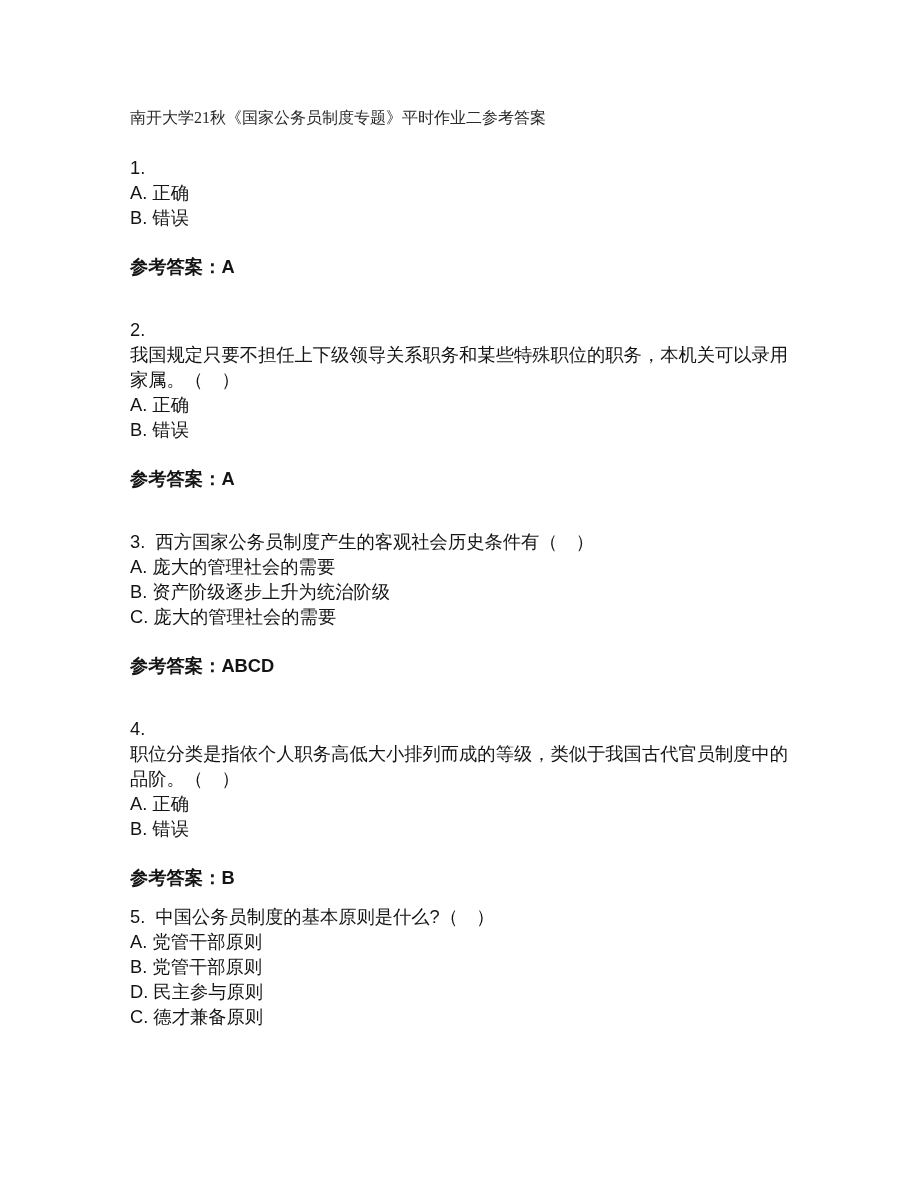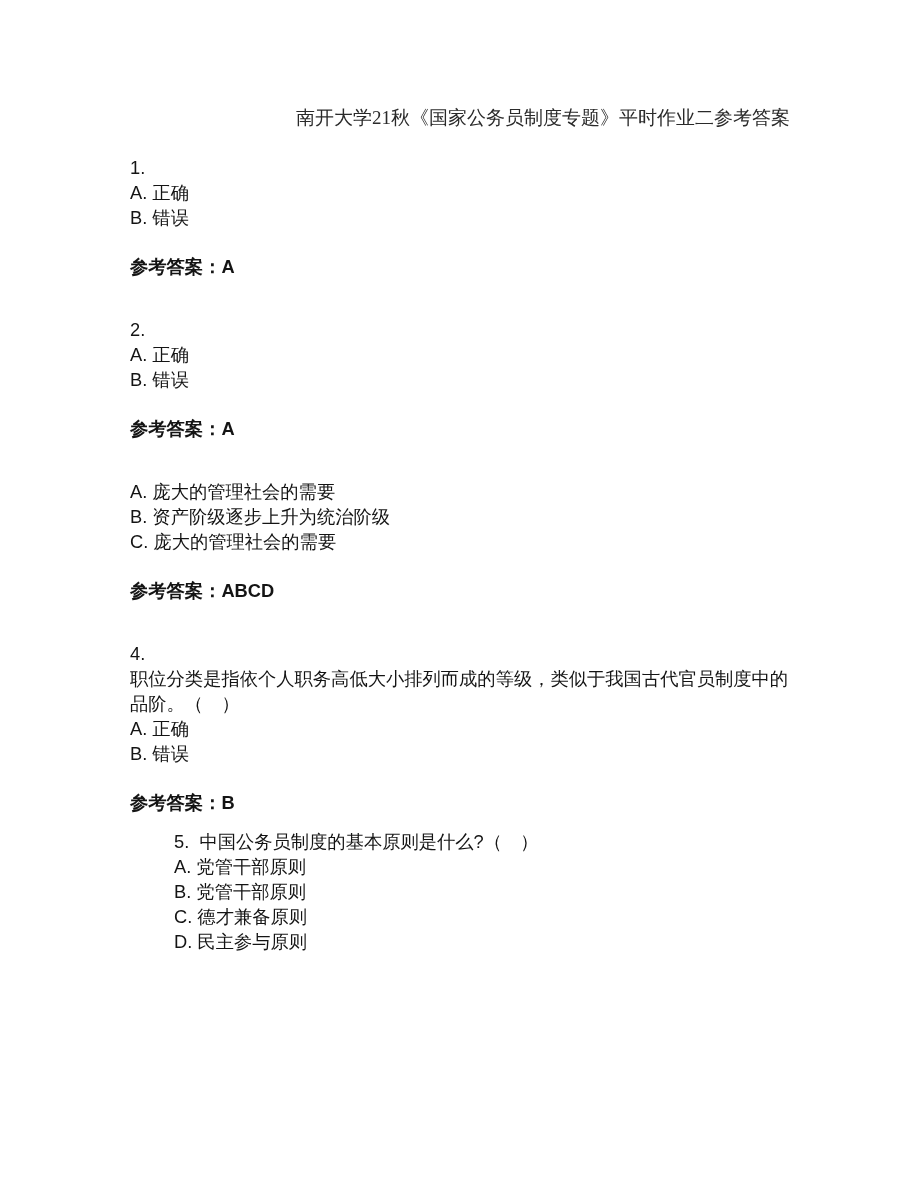--- a/index.html
+++ b/index.html
@@ -14,42 +14,41 @@
     color: #141414;
     font-family: "Liberation Sans", "DejaVu Sans", sans-serif;
   }
   .doc {
     padding: 0 130px;
   }
   .doc-title {
     margin-top: 105px;
     font-family: "Liberation Serif", "DejaVu Serif", serif;
     font-weight: 400;
-    font-size: 19px;
+    font-size: 16px;
     line-height: 26px;
-    text-align: right;
+    text-align: left;
     color: #2a2a2a;
     white-space: pre-wrap;
   }
   .line {
     font-size: 18.3px;
     line-height: 25px;
     font-weight: 500;
     white-space: pre-wrap;
     color: #141414;
   }
   .q {
     margin-top: 38px;
   }
   .q-first {
     margin-top: 24px;
   }
   .q-tight {
     margin-top: 14px;
-    margin-left: 44px;
   }
   .answer-line {
     margin-top: 24px;
     font-weight: bold;
   }
 </style>
 </head>
 <body>
 
 <div class="doc">
@@ -58,41 +57,43 @@
 
   <div class="q q-first">
     <div class="line">1.</div>
     <div class="line">A. 正确</div>
     <div class="line">B. 错误</div>
     <div class="line answer-line"><span>参考答案：</span><span>A</span></div>
   </div>
 
   <div class="q">
     <div class="line">2.</div>
+    <div class="line">我国规定只要不担任上下级领导关系职务和某些特殊职位的职务，本机关可以录用家属。（　）</div>
     <div class="line">A. 正确</div>
     <div class="line">B. 错误</div>
     <div class="line answer-line"><span>参考答案：</span><span>A</span></div>
   </div>
 
   <div class="q">
+    <div class="line">3.  西方国家公务员制度产生的客观社会历史条件有（　）</div>
     <div class="line">A. 庞大的管理社会的需要</div>
     <div class="line">B. 资产阶级逐步上升为统治阶级</div>
     <div class="line">C. 庞大的管理社会的需要</div>
     <div class="line answer-line"><span>参考答案：</span><span>ABCD</span></div>
   </div>
 
   <div class="q">
     <div class="line">4.</div>
     <div class="line">职位分类是指依个人职务高低大小排列而成的等级，类似于我国古代官员制度中的品阶。（　）</div>
     <div class="line">A. 正确</div>
     <div class="line">B. 错误</div>
     <div class="line answer-line"><span>参考答案：</span><span>B</span></div>
   </div>
 
   <div class="q q-tight">
     <div class="line">5.  中国公务员制度的基本原则是什么?（　）</div>
     <div class="line">A. 党管干部原则</div>
     <div class="line">B. 党管干部原则</div>
+    <div class="line">D. 民主参与原则</div>
     <div class="line">C. 德才兼备原则</div>
-    <div class="line">D. 民主参与原则</div>
   </div>
 
 </div>
 
 </body></html>

